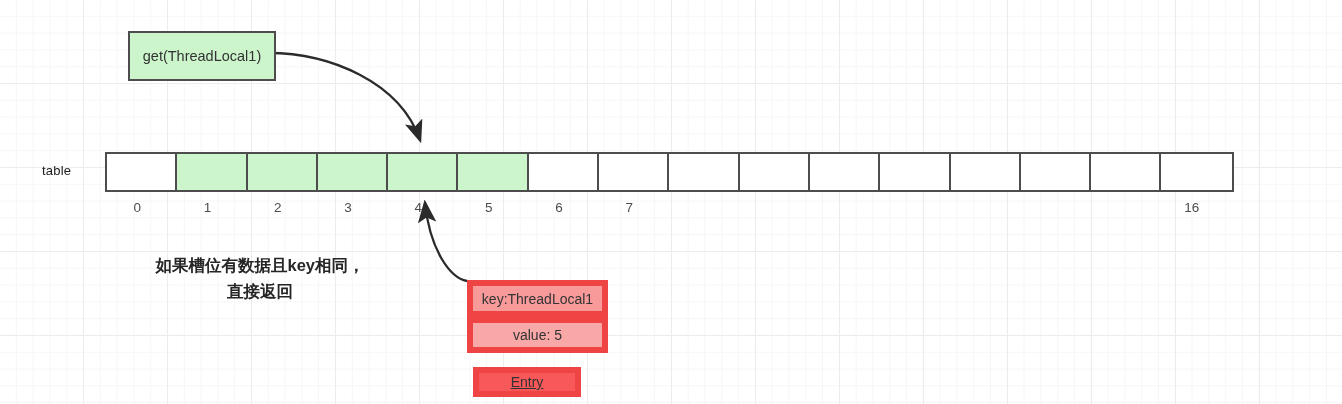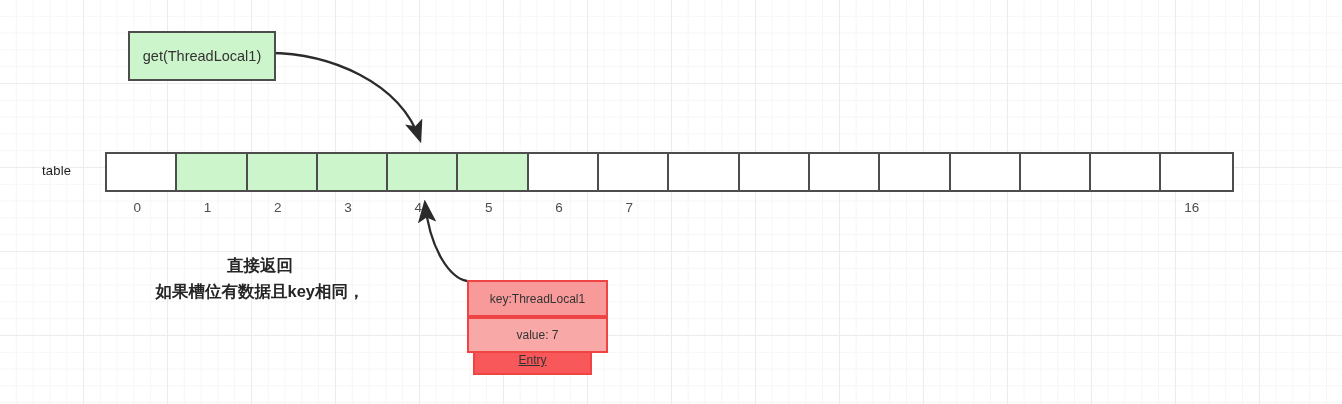--- a/index.html
+++ b/index.html
@@ -100,47 +100,47 @@
     font-size: 16.5px;
     font-weight: bold;
     color: #262626;
     line-height: 26px;
   }
 
   
   .entry-key, .entry-value, .entry-tag {
     position: absolute;
     box-sizing: border-box;
-    border: 2px solid #ef4444;
+    border: 6px solid #ef4444;
     display: flex;
     align-items: center;
     justify-content: center;
-    font-size: 12px;
+    font-size: 14px;
     color: #333333;
   }
   .entry-key {
     left: 467px;
     top: 280px;
     width: 141px;
     height: 37px;
     background: #f99a9a;
     z-index: 6;
   }
   .entry-value {
     left: 467px;
     top: 317px;
     width: 141px;
     height: 36px;
     background: #f9a8a8;
     z-index: 6;
   }
   .entry-tag {
     left: 473px;
-    top: 345px;
-    width: 119px;
+    top: 367px;
+    width: 108px;
     height: 30px;
     background: #f8585a;
     z-index: 5;
     text-decoration: underline;
   }
 
   svg.arrows {
     position: absolute;
     left: 0; top: 0;
     width: 1342px;
@@ -185,29 +185,29 @@
       <div class="index-label" style="left: 267.75px;">2</div>
       <div class="index-label" style="left: 338.05px;">3</div>
       <div class="index-label" style="left: 408.35px;">4</div>
       <div class="index-label" style="left: 478.65px;">5</div>
       <div class="index-label" style="left: 548.95px;">6</div>
       <div class="index-label" style="left: 619.25px;">7</div>
       <div class="index-label" style="left: 1181.65px;">16</div>
     </div>
 
   <div class="note">
+    <div>如果槽位有数据且key相同，</div>
     <div>直接返回</div>
-    <div>如果槽位有数据且key相同，</div>
   </div>
 
   <div class="entry-key">
     <span>key:ThreadLocal1</span>
   </div>
   <div class="entry-value">
-    <span>value: 7</span>
+    <span>value: 5</span>
   </div>
   <div class="entry-tag">
     <span>Entry</span>
   </div>
 
   <svg class="arrows" viewBox="0 0 1342 404">
     <defs>
       <marker id="arrowhead" markerWidth="10" markerHeight="8" refX="8.5" refY="4" orient="auto" markerUnits="strokeWidth">
         <path d="M0,0 L10,4 L0,8 L2.2,4 Z" fill="#2b2b2b"></path>
       </marker>

